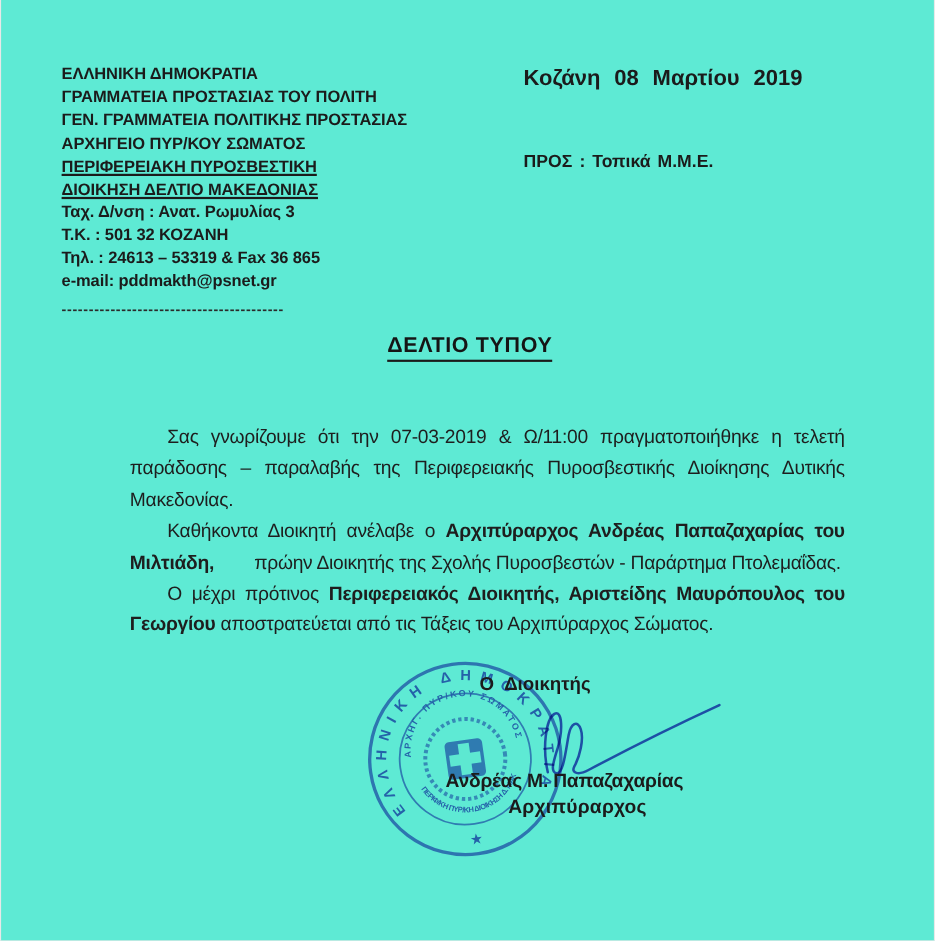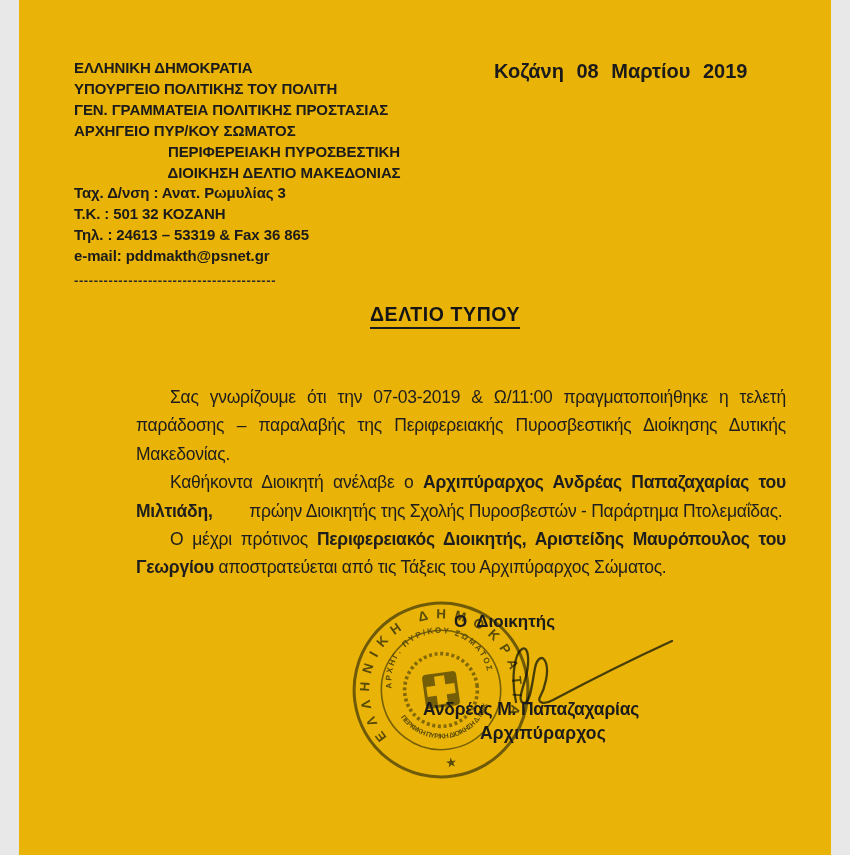--- a/index.html
+++ b/index.html
@@ -1,29 +1,30 @@
 <!DOCTYPE html>
 <html style="--stamp-blue: #4a55c4; --signature-blue: #3e49c2;"><head>
 <meta charset="utf-8">
 <style>
   html,body { margin:0; padding:0; background:#e8e8e8; }
   .page {
     position:relative; width:812px; height:855px; margin:0 auto;
-    background:#eab308; overflow:hidden;
+    background:#5eead4; overflow:hidden;
     font-family:"Liberation Sans","DejaVu Sans",sans-serif;
     color:#1d1d1d;
+    padding-left:36px;
   }
   
   .agency-header {
     position:absolute; left:55px; top:58px; width:420px;
     font-weight:bold; font-size:15px; line-height:20.9px;
     letter-spacing:-0.1px; color:#1b1b1b;
   }
   .hline { white-space:nowrap; }
-  .hline.u { text-underline-offset:2px; text-decoration-thickness:1.5px;text-align:center; }
+  .hline.u { text-decoration:underline; text-underline-offset:2px; text-decoration-thickness:1.5px; }
   .sep {
     margin-top:4px; font-weight:bold; font-size:13px; letter-spacing:0.6px;
     white-space:nowrap; color:#2a2a2a;
   }
   
   .dateline {
     position:absolute; left:475px; top:60px;
     font-weight:bold; font-size:20px; word-spacing:7px; color:#1b1b1b;
   }
   .recipient {
@@ -70,34 +71,35 @@
   }
 </style>
 </head>
 <body>
 
 <div class="page">
 
   <div class="agency-header">
     <div>
         <div class="hline">ΕΛΛΗΝΙΚΗ ΔΗΜΟΚΡΑΤΙΑ</div>
-        <div class="hline">ΥΠΟΥΡΓΕΙΟ ΠΟΛΙΤΙΚΗΣ ΤΟΥ ΠΟΛΙΤΗ</div>
+        <div class="hline">ΓΡΑΜΜΑΤΕΙΑ ΠΡΟΣΤΑΣΙΑΣ ΤΟΥ ΠΟΛΙΤΗ</div>
         <div class="hline">ΓΕΝ. ΓΡΑΜΜΑΤΕΙΑ ΠΟΛΙΤΙΚΗΣ ΠΡΟΣΤΑΣΙΑΣ</div>
         <div class="hline">ΑΡΧΗΓΕΙΟ ΠΥΡ/ΚΟΥ ΣΩΜΑΤΟΣ</div>
         <div class="hline u">ΠΕΡΙΦΕΡΕΙΑΚΗ ΠΥΡΟΣΒΕΣΤΙΚΗ</div>
         <div class="hline u">ΔΙΟΙΚΗΣΗ ΔΕΛΤΙΟ ΜΑΚΕΔΟΝΙΑΣ</div>
         <div class="hline">Ταχ. Δ/νση : Ανατ. Ρωμυλίας 3</div>
         <div class="hline">Τ.Κ. : 501 32 ΚΟΖΑΝΗ</div>
         <div class="hline">Τηλ. : 24613 – 53319 &amp; Fax 36 865</div>
         <div class="hline">e-mail: pddmakth@psnet.gr</div>
       </div>
     <div class="sep">-----------------------------------------</div>
   </div>
 
   <div class="dateline">Κοζάνη 08 Μαρτίου 2019</div>
+  <div class="recipient">ΠΡΟΣ : Τοπικά Μ.Μ.Ε.</div>
 
   <div class="doc-title">ΔΕΛΤΙΟ ΤΥΠΟΥ</div>
 
   <div class="body-block">
       <p class="para"><span>Σας γνωρίζουμε ότι την 07-03-2019 &amp; Ω/11:00 πραγματοποιήθηκε η τελετή παράδοσης – παραλαβής της Περιφερειακής Πυροσβεστικής Διοίκησης Δυτικής Μακεδονίας.</span></p>
       <p class="para"><span>Καθήκοντα Διοικητή ανέλαβε ο </span><span class="b gap">Αρχιπύραρχος Ανδρέας Παπαζαχαρίας του Μιλτιάδη,</span><span> πρώην Διοικητής της Σχολής Πυροσβεστών - Παράρτημα Πτολεμαΐδας.</span></p>
       <p class="para"><span>Ο μέχρι πρότινος </span><span class="b">Περιφερειακός Διοικητής, Αριστείδης Μαυρόπουλος του Γεωργίου</span><span> αποστρατεύεται από τις Τάξεις του Αρχιπύραρχος Σώματος.</span></p>
     </div>
 
   <svg class="stamp" viewBox="0 0 190 190" xmlns="http://www.w3.org/2000/svg">

